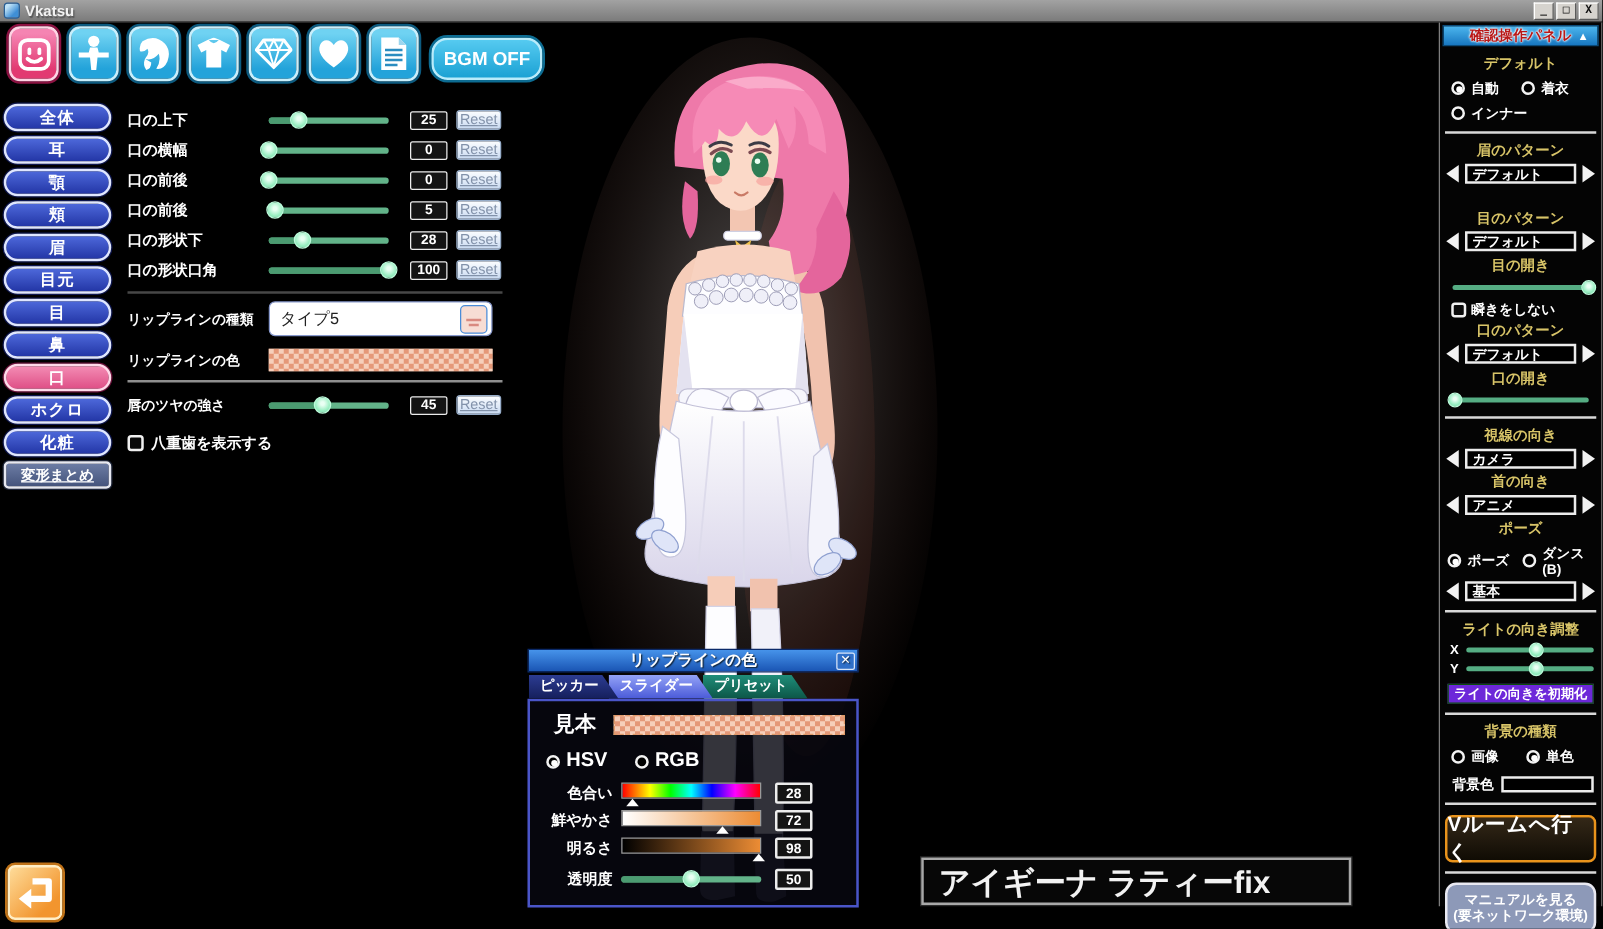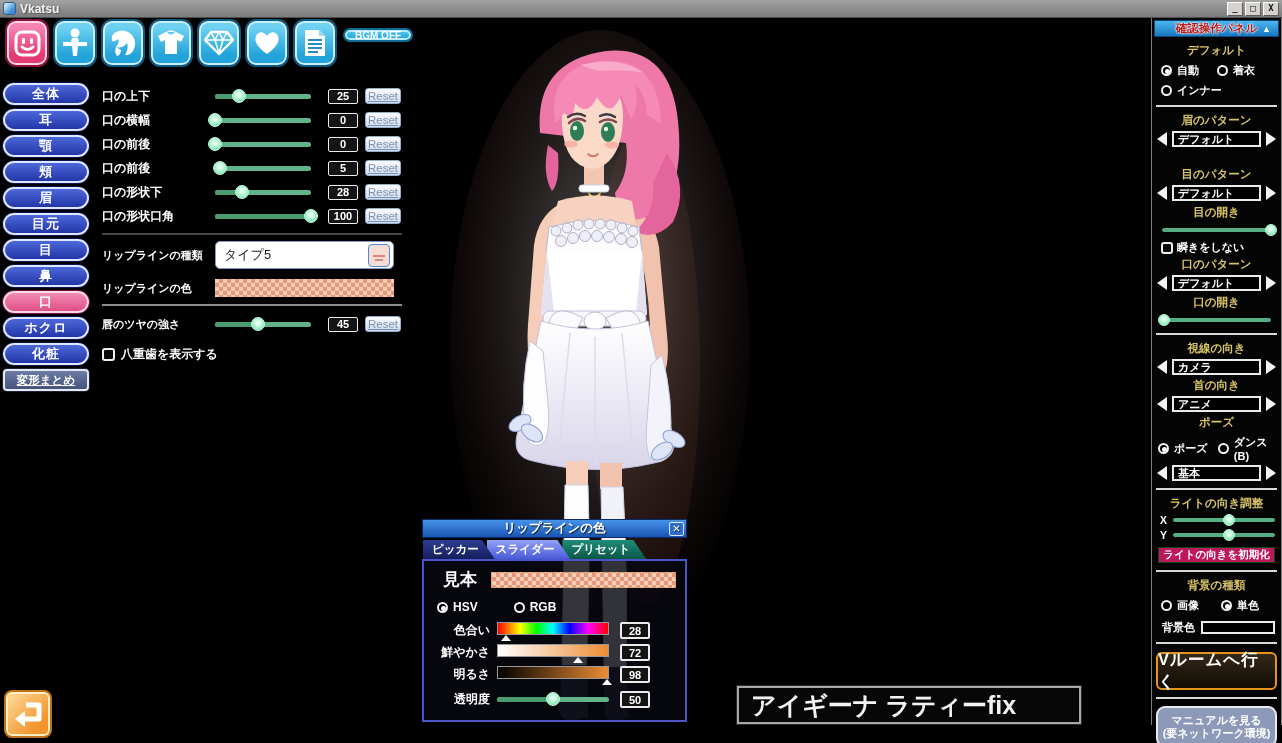--- a/index.html
+++ b/index.html
@@ -20,23 +20,23 @@
 
   
   .toolbar{position:absolute;left:7px;top:21px;display:flex;gap:8px;align-items:flex-start;}
   .toolbtn{width:40px;height:44px;border-radius:9px;border:2px solid #c9effc;
     background:linear-gradient(#6fd2f2 10%,#23a3da 80%);
     box-shadow:0 0 0 2px #0d5b80,0 2px 3px rgba(0,0,0,.6);
     display:flex;align-items:center;justify-content:center;}
   .toolbtn.sel{background:linear-gradient(#f584b2 10%,#e23a72 80%);
     border-color:#ffd4e5;box-shadow:0 0 0 2px #8c1242,0 2px 3px rgba(0,0,0,.6);}
   .toolbtn svg{display:block;}
-  .bgmbtn{margin-top:7px;height:14px;padding:0 10px;border-radius:15px;
+  .bgmbtn{margin-top:7px;height:38px;padding:0 10px;border-radius:15px;
     background:linear-gradient(#59cdf2,#189fd2);border:2px solid #0d6c92;
-    box-shadow:inset 0 0 0 2px #b9ebfa;color:#fff;font-weight:bold;font-size:10px;
+    box-shadow:inset 0 0 0 2px #b9ebfa;color:#fff;font-weight:bold;font-size:15px;
     display:flex;align-items:center;text-align:right;}
 
   
   .cats{position:absolute;left:3px;top:83px;width:86px;display:flex;flex-direction:column;gap:4px;}
   .catbtn{height:22px;border-radius:11px;background:linear-gradient(#4d68da,#2336a6);
     border:2px solid #dfe6ff;box-shadow:0 0 0 1px #0d1650;color:#fff;font-weight:bold;
     font-size:13px;display:flex;align-items:center;justify-content:center;letter-spacing:1px;}
   .catbtn.sel{background:linear-gradient(#f38cb4,#df4f86);border-color:#ffd9e9;box-shadow:0 0 0 1px #70103c;}
   .catbtn.sq{border-radius:4px;font-size:11.5px;background:linear-gradient(#6c7ca4,#45547c);
     border:2px solid #e6e8f2;box-shadow:0 0 0 1px #1c2438;letter-spacing:0;text-decoration:underline;}
@@ -90,21 +90,21 @@
   .dlg-tabs{height:19px;display:flex;padding-left:1px;margin-top:2px;}
   .dtab{height:19px;color:#fff;font-weight:bold;font-size:11.5px;line-height:19px;
     padding:0 16px 0 9px;clip-path:polygon(0 0,calc(100% - 13px) 0,100% 100%,0 100%);margin-right:-8px;}
   .dtab.t0{background:linear-gradient(#2c3c92,#151f5c);z-index:3;}
   .dtab.t1{background:linear-gradient(#93a2f6,#4a5ad8);z-index:2;}
   .dtab.t2{background:linear-gradient(#1f8d79,#0c5647);z-index:1;}
   .dlg-body{border:2px solid #4a55c8;background:rgba(7,7,16,.82);padding:7px 9px 10px;color:#fff;}
   .samplerow{display:flex;align-items:center;}
   .samplerow .lbl{width:58px;font-size:17px;font-weight:bold;padding-left:10px;}
   .samplebar{flex:1;height:16px;border:1px dashed #e09a68;}
-  .moderow{display:flex;align-items:center;gap:36px;margin:9px 0 6px 4px;font-size:12px;font-weight:bold;}
+  .moderow{display:flex;align-items:center;gap:22px;margin:9px 0 6px 4px;font-size:16px;font-weight:bold;}
   .radio{width:11px;height:11px;border-radius:50%;border:2px solid #f2f2f2;background:#000;
     display:inline-block;position:relative;vertical-align:-2px;margin-right:5px;}
   .radio.on::after{content:"";position:absolute;left:2px;top:2px;width:5px;height:5px;border-radius:50%;background:#fff;}
   .chrow{display:flex;align-items:center;height:21px;margin-top:1px;}
   .chrow .lbl{width:64px;text-align:right;font-size:12px;font-weight:bold;padding-right:7px;}
   .chbarwrap{position:relative;width:112px;height:20px;}
   .chbar{position:absolute;left:0;top:1px;width:112px;height:13px;border:1px solid #999;}
   .chbar.hue{background:linear-gradient(to right,#f00,#ff8000 10%,#ff0 20%,#0f0 35%,#0ff 50%,#00f 65%,#f0f 82%,#f00);}
   .chbar.sat{background:linear-gradient(to right,#fff,#ec8c34);}
   .chbar.val{background:linear-gradient(to right,#000,#ec8c34);}
@@ -129,21 +129,21 @@
   .arrow-l{width:0;height:0;border-top:7px solid transparent;border-bottom:7px solid transparent;border-right:10px solid #f2f2f2;}
   .arrow-r{width:0;height:0;border-top:7px solid transparent;border-bottom:7px solid transparent;border-left:10px solid #f2f2f2;}
   .selbox{width:89px;height:16px;background:#000;border:2px solid #ececec;font-size:11px;
     font-weight:bold;display:flex;align-items:center;padding-left:4px;}
   .rslider{position:relative;height:12px;margin:4px 10px 0;}
   .rslider .track{position:absolute;left:0;right:0;top:4px;height:4px;border-radius:2px;background:#55ad83;}
   .rslider .thumb{position:absolute;top:0;width:12px;height:12px;border-radius:50%;transform:translateX(-50%);
     background:radial-gradient(circle at 50% 40%,#eafff4 15%,#98eec2 60%,#6fd3a0);border:1px solid #bdfadb;}
   .xyrow{display:flex;align-items:center;margin:3px 6px 0 8px;font-size:10.5px;font-weight:bold;}
   .xyrow .rslider{flex:1;margin:0 0 0 6px;}
-  .initbtn{margin:6px auto 0;width:117px;height:16px;background:#be185d;border:1px solid #0a4d0a;
+  .initbtn{margin:6px auto 0;width:117px;height:16px;background:#6d28d9;border:1px solid #0a4d0a;
     color:#fff;font-weight:bold;font-size:10.5px;display:flex;align-items:center;justify-content:center;}
   .bgcolorrow{display:flex;align-items:center;margin:7px 0 0 10px;font-size:11px;font-weight:bold;gap:6px;}
   .bgswatch{width:74px;height:13px;background:#000;border:2px solid #ececec;}
   .vroom{margin:8px 4px 0;height:38px;background:linear-gradient(#342818,#100c04);
     border:2px solid #e8931c;border-radius:6px;color:#fff;font-weight:bold;font-size:16.5px;
     display:flex;align-items:center;justify-content:center;letter-spacing:1px;}
   .manual{margin:7px 4px 0;height:41px;background:#8d99b8;border:2px solid #e9e9f2;border-radius:9px;
     color:#fff;font-weight:bold;font-size:11px;display:flex;flex-direction:column;
     align-items:center;justify-content:center;line-height:13px;}
 

